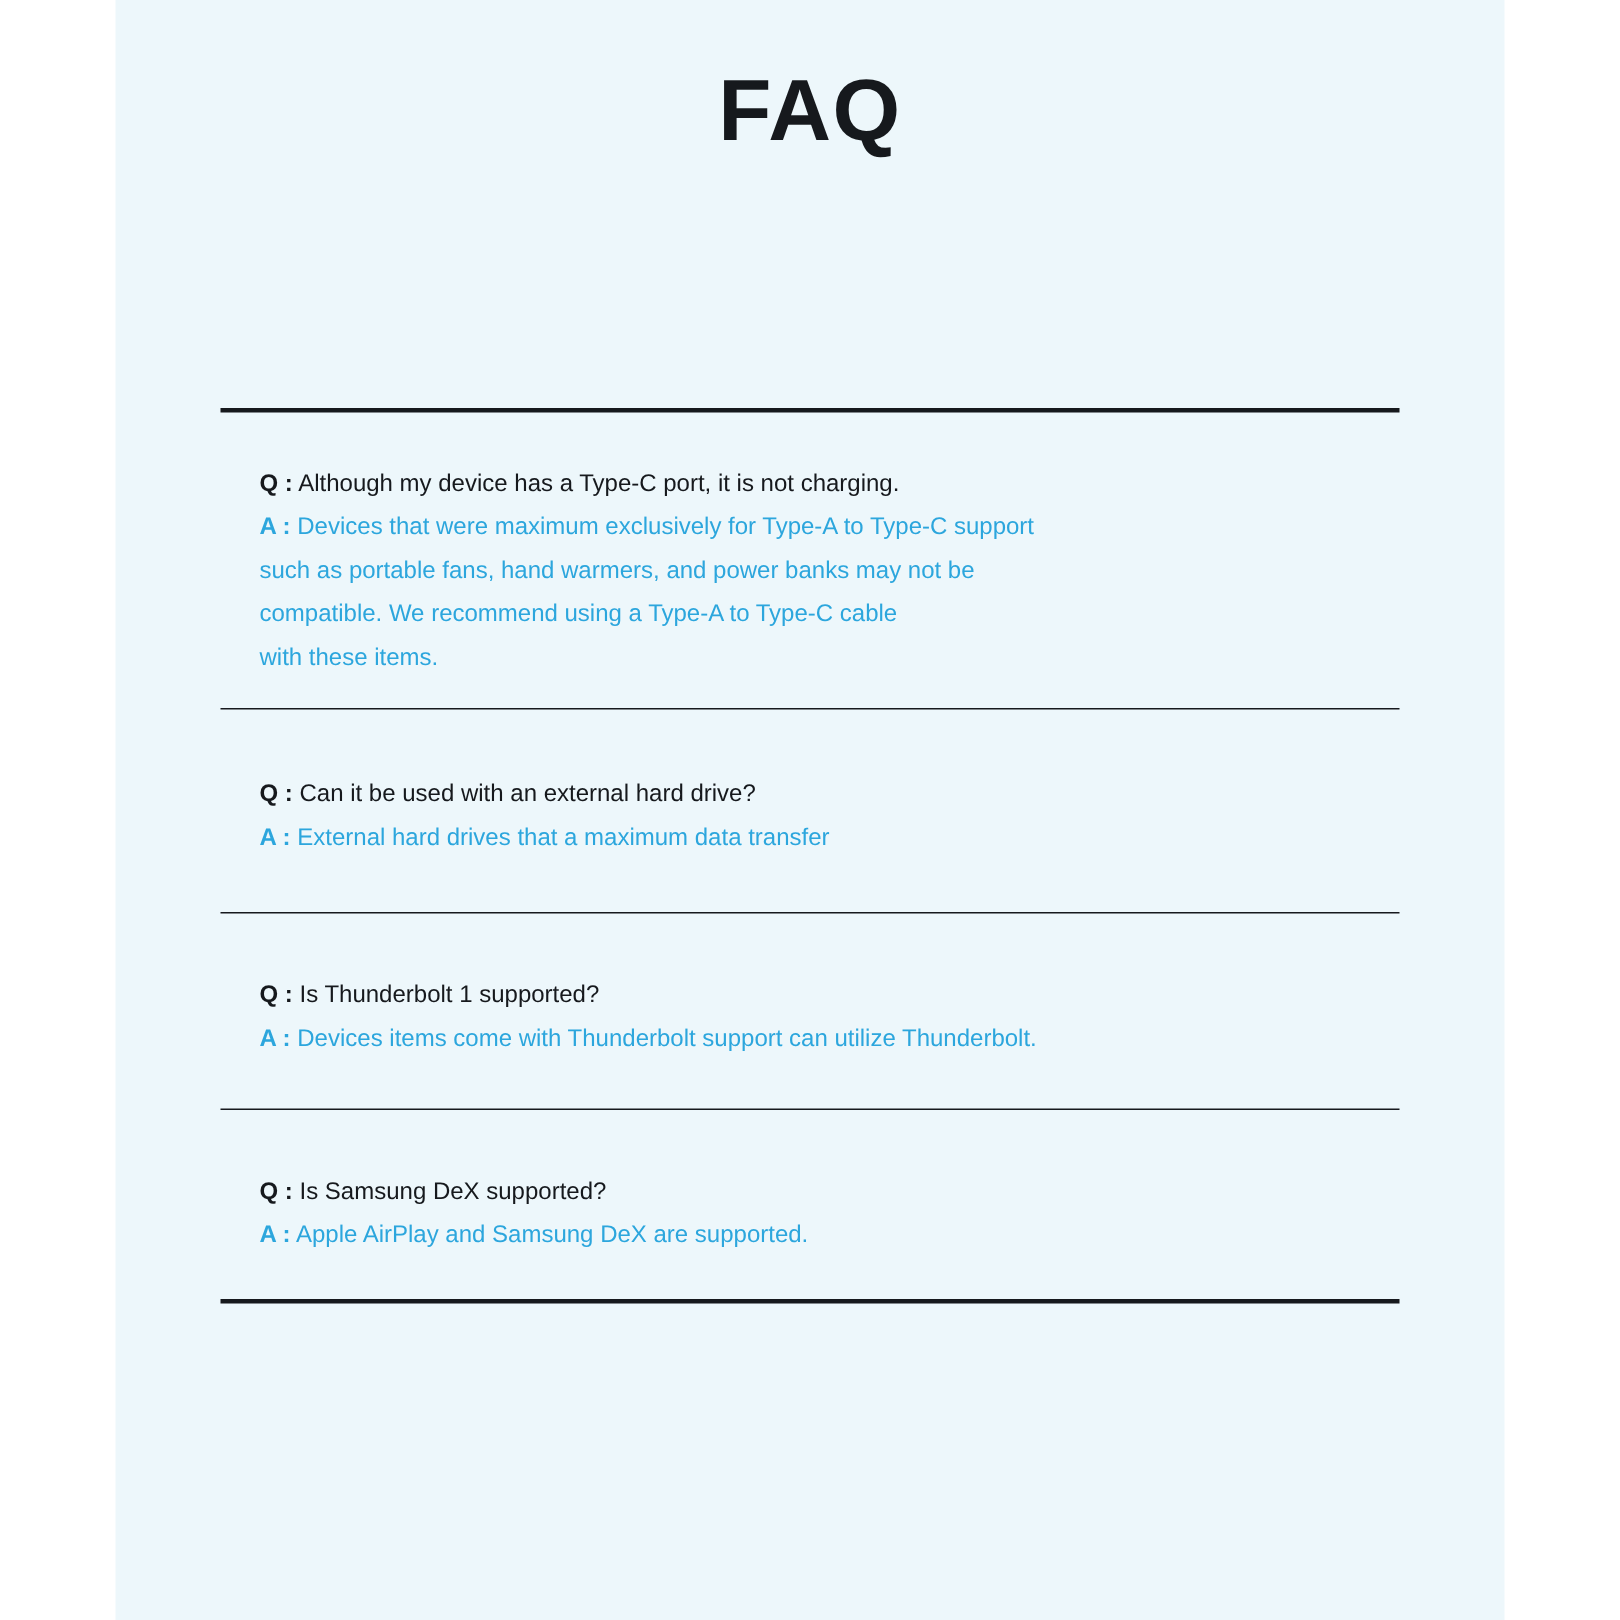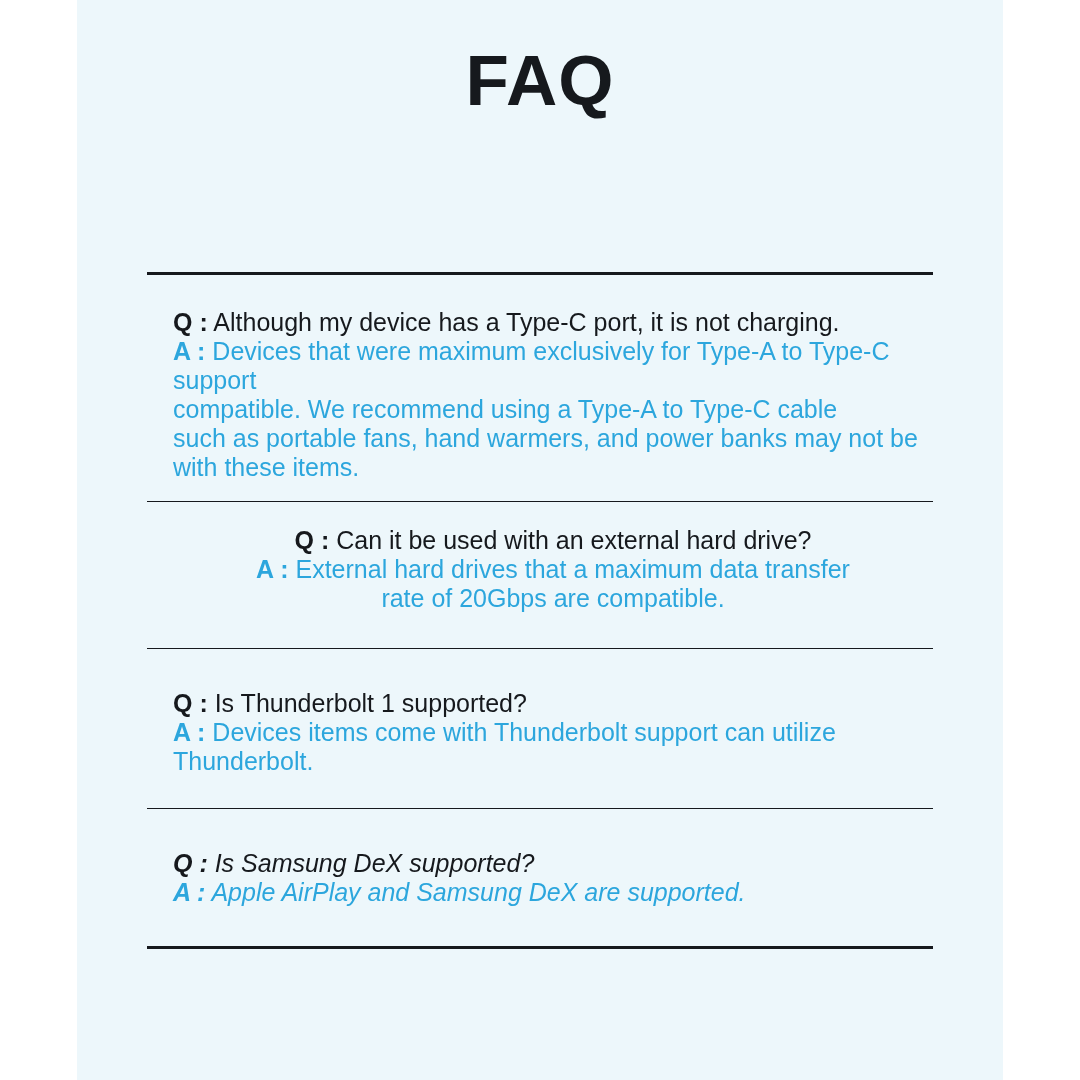--- a/index.html
+++ b/index.html
@@ -16,69 +16,68 @@
   }
   .panel {
     position: absolute;
     left: 77px; top: 0;
     width: 926px; height: 1080px;
     background: var(--panel-bg, #edf7fb);
   }
   .title {
     padding-top: 42px;
     text-align: center;
-    font-size: 71px;
+    font-size: 58px;
     font-weight: 900;
     letter-spacing: 1px;
     color: var(--text-dark, #16191d);
     line-height: 1.1;
   }
   .faq-list {
     position: absolute;
     left: 147px; top: 272px;
     width: 786px;
     border-bottom: 3px solid var(--rule-dark, #16191d);
   }
   .faq-item {
     border-top: 1.5px solid var(--rule-dark, #16191d);
     padding: 40px 0 32px 26px;
-    font-size: 25px;
+    font-size: 16px;
     line-height: 29px;
     color: var(--text-dark, #16191d);
   }
   .faq-item:nth-child(1) { border-top-width: 3px; padding-top: 33px; padding-bottom: 19px; }
-  .faq-item:nth-child(2) { padding-top: 24px; padding-bottom: 35px; text-align: center; }
-  .faq-item:nth-child(4) { padding-bottom: 39px; font-style: italic; }
+  .faq-item:nth-child(2) { padding-top: 42px; padding-bottom: 35px; }
+  .faq-item:nth-child(4) { padding-bottom: 28px; }
   .prefix { font-weight: bold; }
   .q-line { color: var(--text-dark, #16191d); }
   .a-block, .a-line { color: var(--accent-blue, #2ca6dd); }
 </style>
 </head>
 <body>
 
 <div class="page">
   <div class="panel">
     <div class="title">FAQ</div>
   </div>
   <div class="faq-list">
   <div class="faq-item">
     <div class="q-line"><span class="prefix">Q :</span> <span>Although my device has a Type-C port, it is not charging.</span></div>
     <div class="a-block">
           <div class="a-line"><span class="prefix">A :</span> <span>Devices that were maximum exclusively for Type-A to Type-C support</span></div>
+          <div class="a-line">such as portable fans, hand warmers, and power banks may not be</div>
           <div class="a-line">compatible. We recommend using a Type-A to Type-C cable</div>
-          <div class="a-line">such as portable fans, hand warmers, and power banks may not be</div>
           <div class="a-line">with these items.</div>
         </div>
   </div>
 
   <div class="faq-item">
     <div class="q-line"><span class="prefix">Q :</span> <span>Can it be used with an external hard drive?</span></div>
     <div class="a-block">
           <div class="a-line"><span class="prefix">A :</span> <span>External hard drives that a maximum data transfer</span></div>
-          <div class="a-line">rate of 20Gbps are compatible.</div>
         </div>
   </div>
 
   <div class="faq-item">
     <div class="q-line"><span class="prefix">Q :</span> <span>Is Thunderbolt 1 supported?</span></div>
     <div class="a-block">
           <div class="a-line"><span class="prefix">A :</span> <span>Devices items come with Thunderbolt support can utilize Thunderbolt.</span></div>
         </div>
   </div>
 

